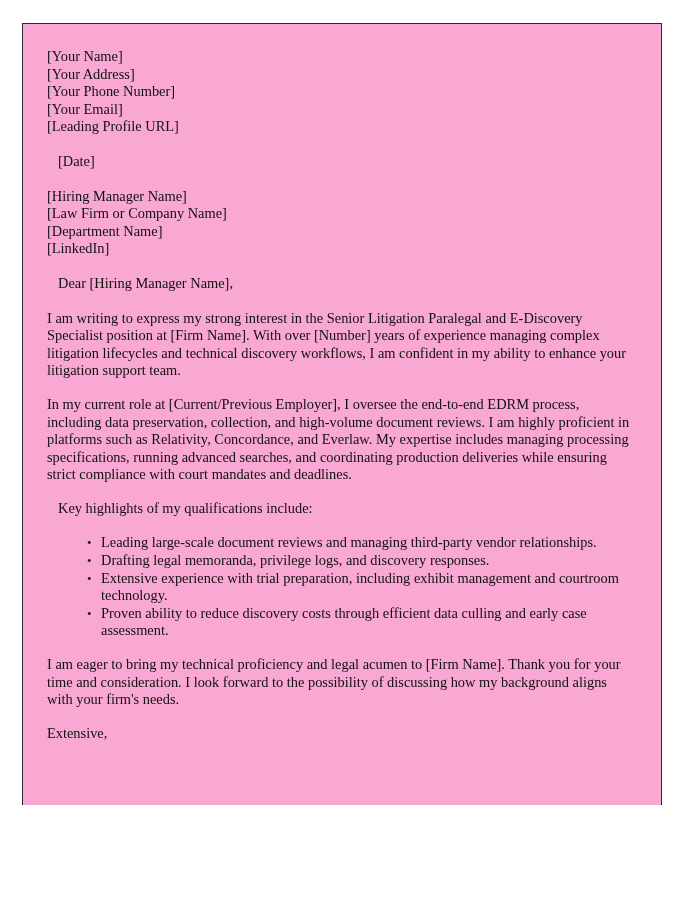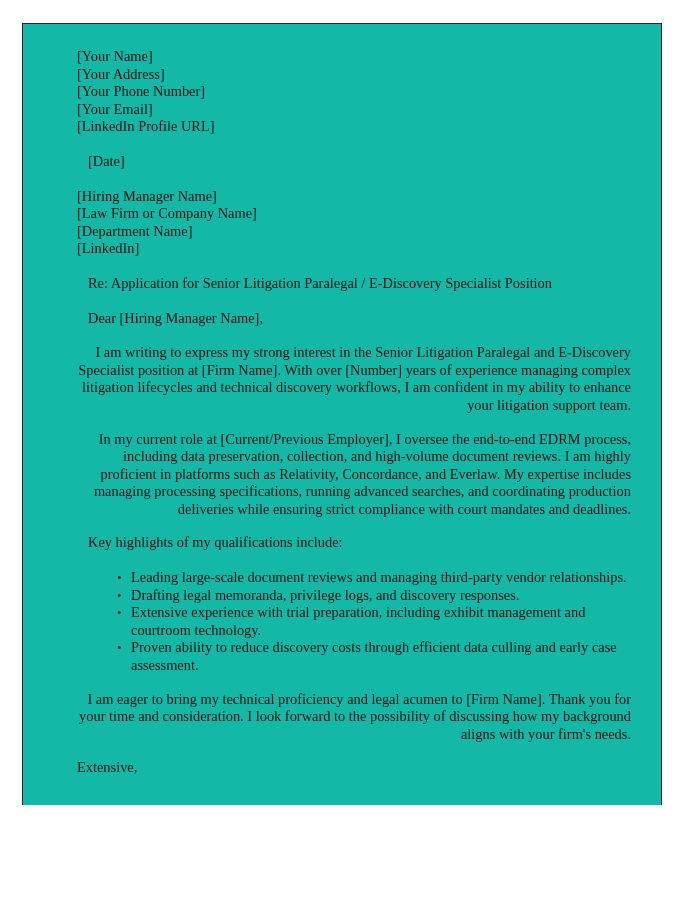--- a/index.html
+++ b/index.html
@@ -16,23 +16,22 @@
   }
   .page-frame {
     position: absolute;
     left: 22px;
     top: 23px;
     width: 640px;
     height: 782px;
     border: 1.2px solid #2b2b2b;
     border-bottom: none;
     box-sizing: border-box;
-    background: #14b8a6;
+    background: #f9a8d4;
     overflow: hidden;
-    padding-left: 30px;
   }
   .page-body {
     padding: 24px 30px 0 24px;
     box-sizing: border-box;
   }
   .letter-text {
     font-size: 14.4px;
     line-height: 17.6px;
     color: #111111;
     text-align: left;
@@ -45,21 +44,20 @@
     white-space: nowrap;
   }
   .single-line {
     margin: 0 0 17px 11px;
     display: block;
   }
   .para {
     margin: 0 0 16px 0;
     display: block;
     max-width: 586px;
-    text-align: right;
   }
   .bullet-list {
     margin: 0 0 16px 0;
     padding: 0 0 0 40px;
     list-style: none;
     max-width: 600px;
   }
   .bullet-item {
     position: relative;
     padding-left: 14px;
@@ -84,33 +82,32 @@
 <body>
 
 <div class="page-frame">
   <div class="page-body letter-text">
 
     <div class="addr-block">
       <span class="addr-line">[Your Name]</span>
       <span class="addr-line">[Your Address]</span>
       <span class="addr-line">[Your Phone Number]</span>
       <span class="addr-line">[Your Email]</span>
-      <span class="addr-line">[LinkedIn Profile URL]</span>
+      <span class="addr-line">[Leading Profile URL]</span>
     </div>
 
     <span class="single-line">[Date]</span>
 
     <div class="addr-block">
       <span class="addr-line">[Hiring Manager Name]</span>
       <span class="addr-line">[Law Firm or Company Name]</span>
       <span class="addr-line">[Department Name]</span>
       <span class="addr-line">[LinkedIn]</span>
     </div>
 
-    <span class="single-line">Re: Application for Senior Litigation Paralegal / E-Discovery Specialist Position</span>
 
     <span class="single-line">Dear [Hiring Manager Name],</span>
 
     <p class="para">I am writing to express my strong interest in the Senior Litigation Paralegal and E-Discovery Specialist position at [Firm Name]. With over [Number] years of experience managing complex litigation lifecycles and technical discovery workflows, I am confident in my ability to enhance your litigation support team.</p>
 
     <p class="para">In my current role at [Current/Previous Employer], I oversee the end-to-end EDRM process, including data preservation, collection, and high-volume document reviews. I am highly proficient in platforms such as Relativity, Concordance, and Everlaw. My expertise includes managing processing specifications, running advanced searches, and coordinating production deliveries while ensuring strict compliance with court mandates and deadlines.</p>
 
     <span class="single-line">Key highlights of my qualifications include:</span>
 
     <ul class="bullet-list">

